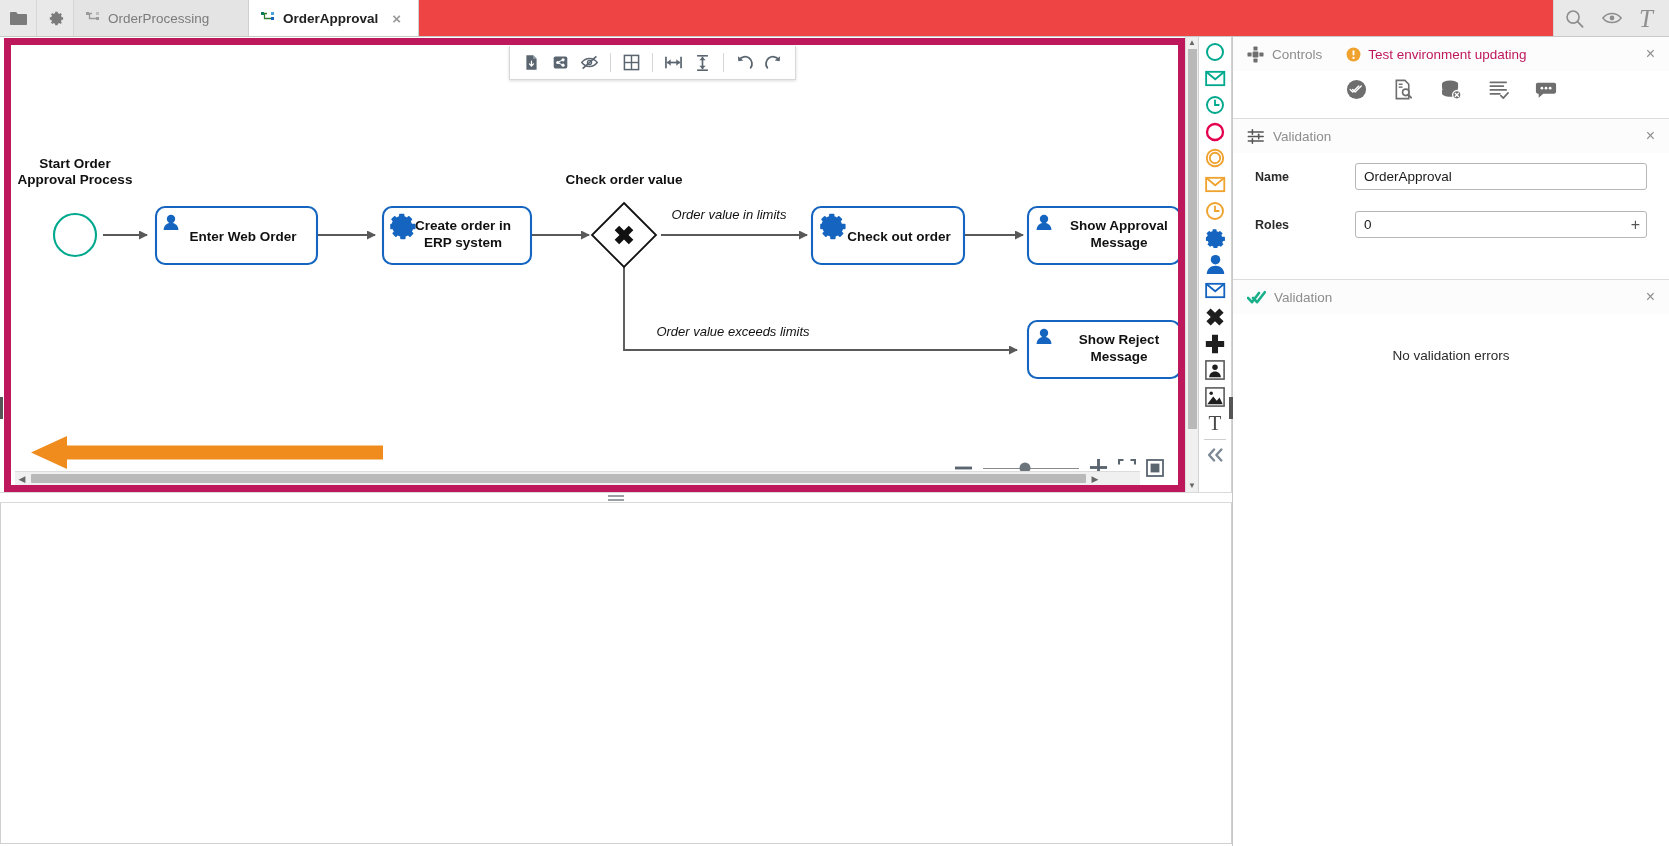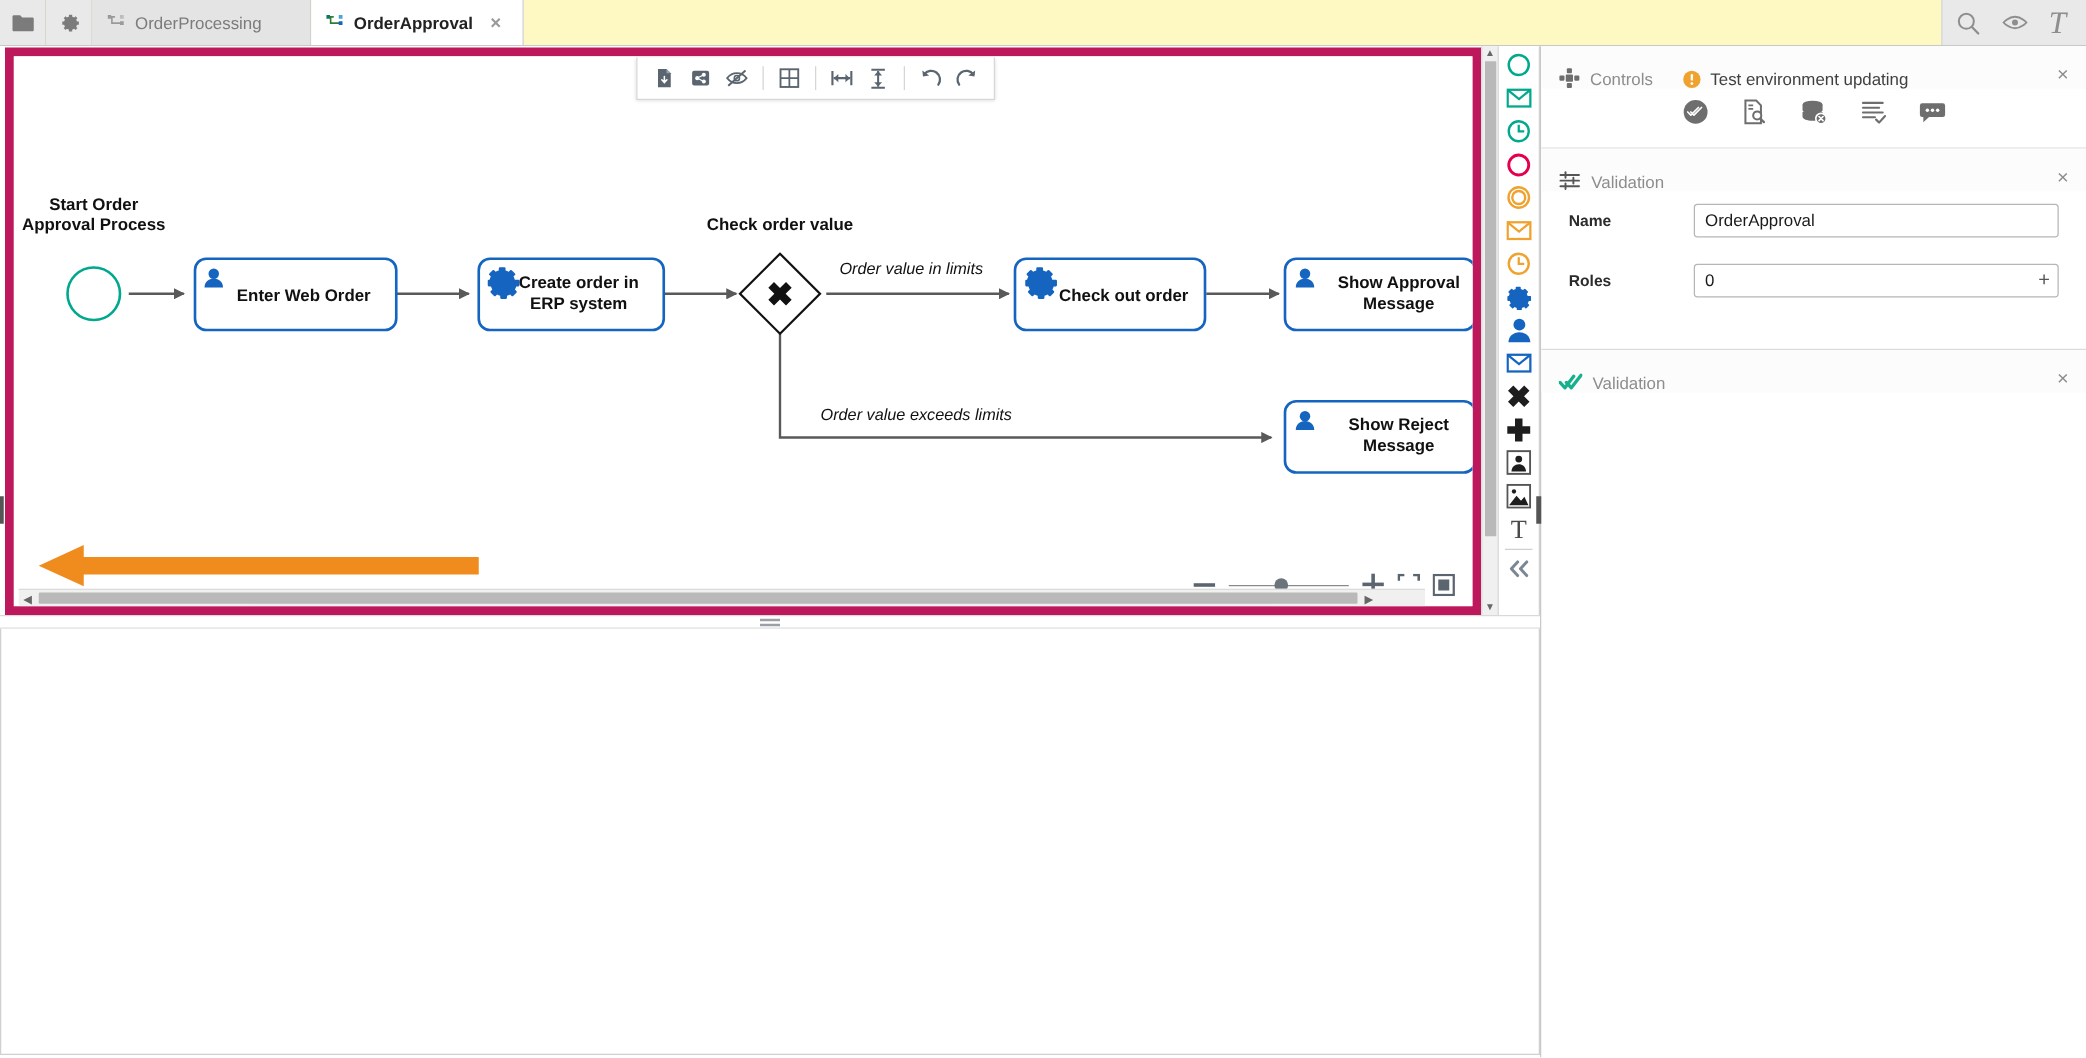--- a/index.html
+++ b/index.html
@@ -15,21 +15,21 @@
     position: relative;
     width: 1669px; height: 846px;
     background: #ffffff;
     display: flex;
     flex-direction: column;
   }
 
   
   .tabbar {
     height: 37px;
-    background: #fef9c3;
+    background: #ef4444;
     border-bottom: 1px solid #c8c8c8;
     display: flex;
     align-items: stretch;
     flex: 0 0 auto;
     position: relative;
   }
   .tb-iconbtn {
     width: 37px;
     display: flex; align-items: center; justify-content: center;
     cursor: pointer;
@@ -225,35 +225,35 @@
   .rightcol {
     flex: 1 1 auto;
     background: #ffffff;
     border-left: 1px solid #c9c9c9;
     display: flex; flex-direction: column;
     min-width: 0;
   }
   .panel { border-bottom: 1px solid #dcdcdc; background: #fff; }
   .panel-head {
     height: 34px;
-    display: flex; align-items: flex-end;
+    display: flex; align-items: center;
     padding: 0 10px 0 14px;
     gap: 8px;
     background: #fcfcfc;
   }
   .panel-title {
     font-size: 13.5px; color: #8d8d8d;
   }
   .panel-close {
     margin-left: auto; color: #8d8d8d; cursor: pointer;
     font-size: 16px; line-height: 1; padding: 2px 4px;
   }
   .status-note {
     display: flex; align-items: center; gap: 7px;
-    color: #404040; font-size: 13.5px;
+    color: #be185d; font-size: 13.5px;
     margin-left: 16px;
   }
   .controls-body {
     display: flex; align-items: center; justify-content: center;
     gap: 26px;
     padding: 8px 0 18px 0;
   }
   .ctl-ico { cursor: pointer; color: #6e6e6e; display: flex; }
 
   .attr-body { padding: 10px 22px 20px 22px; }
@@ -791,17 +791,18 @@
         <div class="panel-head">
           <span style="display:flex;">
             <svg width="19" height="17" viewBox="0 0 20 18" aria-hidden="true">
               <path d="M1,9.5 L5.2,14 L12.6,4.2" fill="none" stroke="#18b08a" stroke-width="2.8" stroke-linecap="round" stroke-linejoin="round"></path>
               <path d="M6.4,9.5 L10.6,14 L18.8,3.4" fill="none" stroke="#18b08a" stroke-width="2.8" stroke-linecap="round" stroke-linejoin="round"></path>
             </svg>
           </span>
           <span class="panel-title">Validation</span>
           <span class="panel-close">×</span>
         </div>
+        <div class="validation-body">No validation errors</div>
       </div>
 
     </div>
   </div>
 </div>
 
 </body></html>

